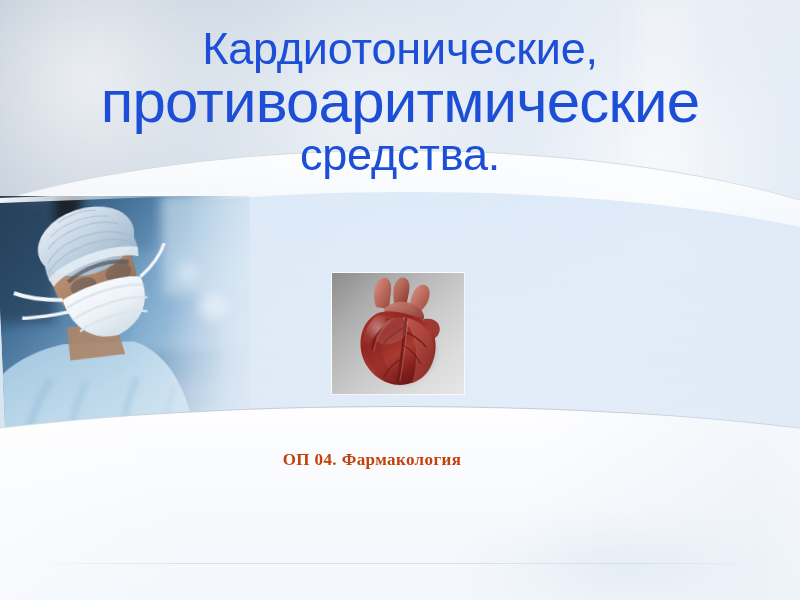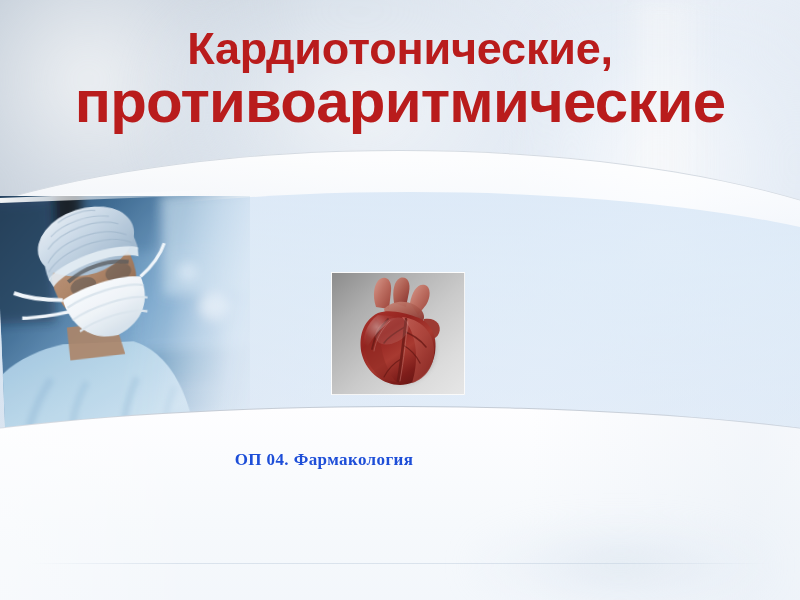--- a/index.html
+++ b/index.html
@@ -219,24 +219,24 @@
   }
 
   
   .title {
     position: absolute;
     left: 60px;
     top: 22px;
     width: 680px;
     text-align: center;
     font-family: "Liberation Sans", sans-serif;
-    font-weight: bold;
+    font-weight: normal;
     font-size: 45px;
     line-height: 53px;
-    color: #b91c1c;
+    color: #1d4ed8;
     letter-spacing: -0.2px;
     white-space: nowrap;
   }
   .title .tline { display: block; }
   .title .tline-3 { font-size: 60px; letter-spacing: -0.8px; }
 
   
   .heart-box {
     position: absolute;
     left: 331px;
@@ -257,22 +257,23 @@
   .heart-svg { display: block; }
 
   
   .footer-line {
     position: absolute;
     width: 648px;
     left: 0;
     text-align: center;
     font-family: "Liberation Serif", serif;
     font-weight: bold;
-    color: #1d4ed8;
+    color: #c2410c;
     letter-spacing: 0.4px;
+    padding-left: 48px;
   }
   .footer-course { top: 450px; font-size: 17px; }
   .footer-lecture { top: 495px; font-size: 17px; }
 </style>
 </head>
 <body>
 
 <div id="slide">
 
   <div class="bg-base"></div>
@@ -480,17 +481,18 @@
       </g>
 
       <path d="M 46 42 C 34 50 29 66 32 82 C 40 62 54 48 70 44 Z" fill="url(#gloss)"></path>
       <ellipse cx="60" cy="58" rx="18" ry="12" fill="#ffffff" opacity="0.10" transform="rotate(-28 60 58)"></ellipse>
     </svg>
   </div>
 
   <div class="title">
     <span class="tline tline-1">Кардиотонические,</span>
     <span class="tline tline-3">противоаритмические</span>
+    <span class="tline tline-4">средства.</span>
   </div>
 
   <div class="footer-line footer-course">ОП 04. Фармакология</div>
 
 </div>
 
 </body></html>

